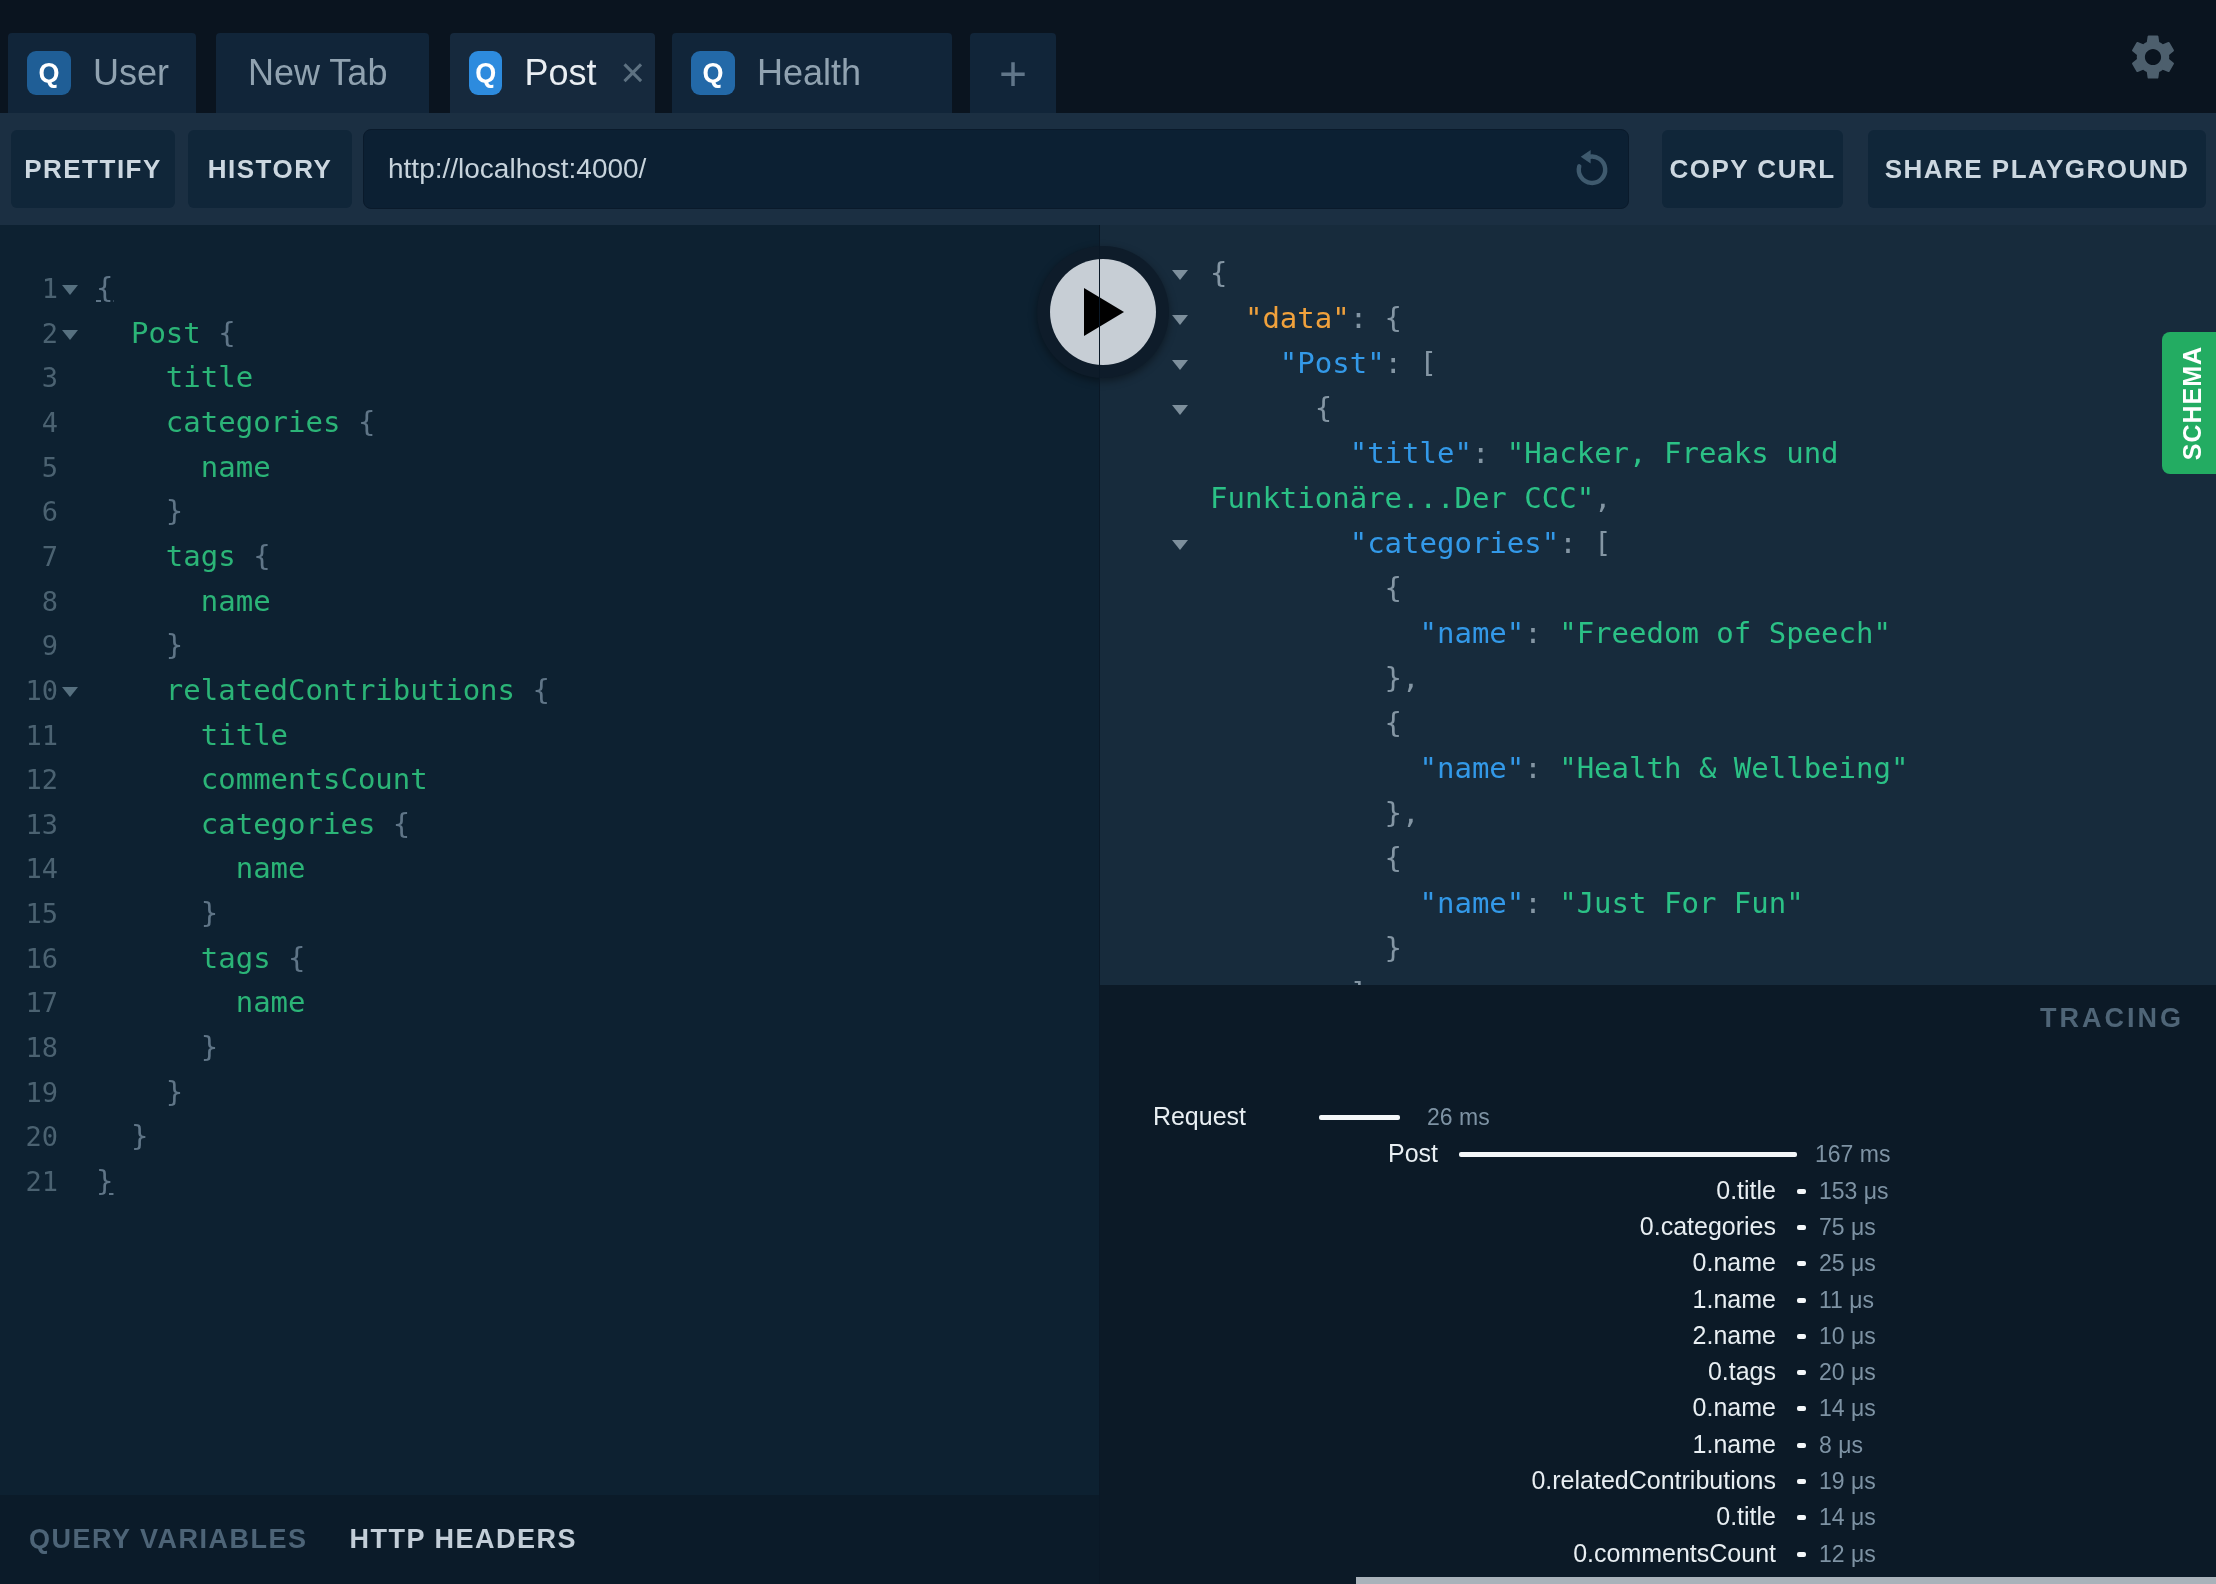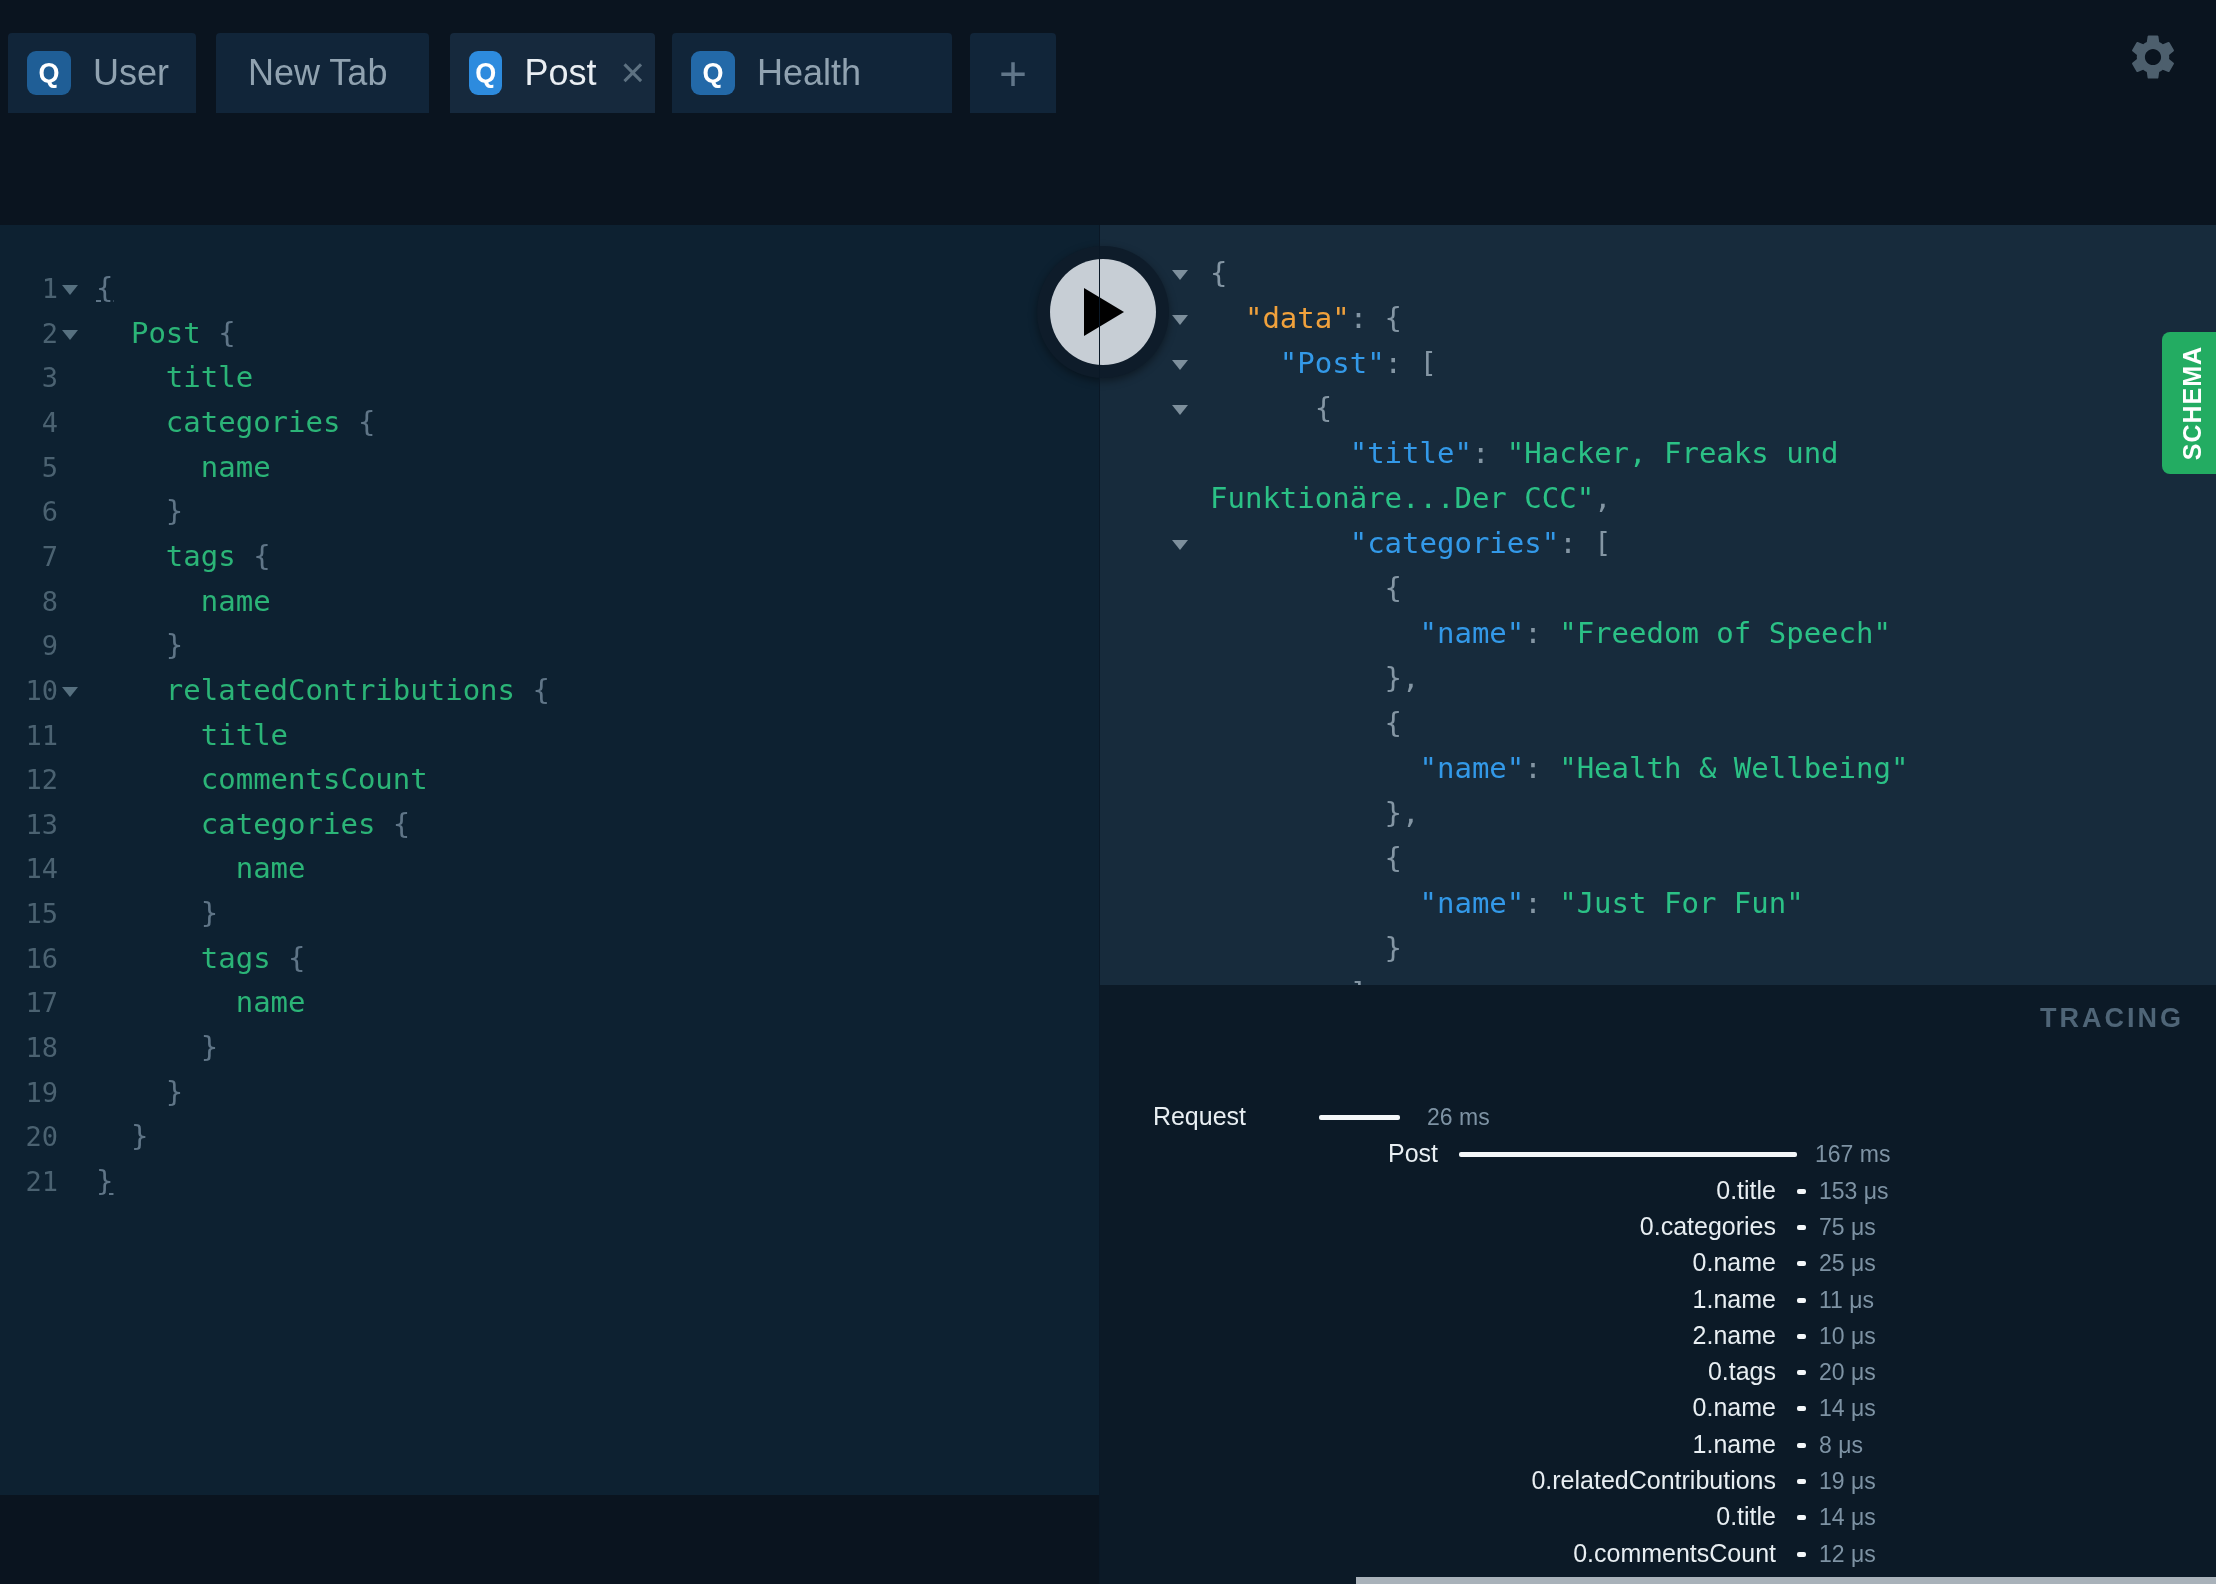--- a/index.html
+++ b/index.html
@@ -98,20 +98,35 @@
     <div class="plustab" style="left:970px;width:86px;">
         <span>+</span>
       </div>
     <div class="gear">
       <svg viewBox="0 0 24 24" width="54" height="54">
         <path fill="#4d5f6d" d="M19.14,12.94c0.04-0.3,0.06-0.61,0.06-0.94c0-0.32-0.02-0.64-0.07-0.94l2.03-1.58c0.18-0.14,0.23-0.41,0.12-0.61l-1.92-3.32c-0.12-0.22-0.37-0.29-0.59-0.22l-2.39,0.96c-0.5-0.38-1.03-0.7-1.62-0.94L14.4,2.81c-0.04-0.24-0.24-0.41-0.48-0.41h-3.84c-0.24,0-0.43,0.17-0.47,0.41L9.25,5.35C8.66,5.59,8.12,5.92,7.63,6.29L5.24,5.33c-0.22-0.08-0.47,0-0.59,0.22L2.74,8.87C2.62,9.08,2.66,9.34,2.86,9.48l2.03,1.58C4.84,11.36,4.8,11.69,4.8,12s0.02,0.64,0.07,0.94l-2.03,1.58c-0.18,0.14-0.23,0.41-0.12,0.61l1.92,3.32c0.12,0.22,0.37,0.29,0.59,0.22l2.39-0.96c0.5,0.38,1.03,0.7,1.62,0.94l0.36,2.54c0.05,0.24,0.24,0.41,0.48,0.41h3.84c0.24,0,0.44-0.17,0.47-0.41l0.36-2.54c0.59-0.24,1.13-0.56,1.62-0.94l2.39,0.96c0.22,0.08,0.47,0,0.59-0.22l1.92-3.32c0.12-0.22,0.07-0.47-0.12-0.61L19.14,12.94z M12,15.6c-1.98,0-3.6-1.62-3.6-3.6s1.62-3.6,3.6-3.6s3.6,1.62,3.6,3.6S13.98,15.6,12,15.6z"></path>
       </svg>
     </div>
   </div>
 
+  <div class="toolbar">
+    <button class="tbtn" style="left:11px;width:164px;">PRETTIFY</button>
+    <button class="tbtn" style="left:188px;width:164px;">HISTORY</button>
+    <div class="urlwrap">
+      <input class="urlinput" type="text" value="http://localhost:4000/" style="">
+      <div class="reload">
+        <svg viewBox="0 0 24 24" width="44" height="44">
+          <path d="M10.5 5.5 A7.2 7.2 0 1 1 5.6 10.5" fill="none" stroke="#3f5a6e" stroke-width="2.4" stroke-linecap="round"></path>
+          <polygon points="11.8,1.6 11.8,9.0 6.4,5.3" fill="#3f5a6e"></polygon>
+        </svg>
+      </div>
+    </div>
+    <button class="tbtn" style="left:1662px;width:181px;">COPY CURL</button>
+    <button class="tbtn" style="left:1868px;width:338px;">SHARE PLAYGROUND</button>
+  </div>
 
   <div class="editor">
       <div class="cl" style="top: 41px;">
         <div class="gut">1</div>
         <div class="fold" style="left: 62px;"></div>
         <pre style="position: absolute; left: 96px; top: 0px;"><span class="tok-pu">{</span></pre>
       </div>
       <div class="cl" style="top: 85.65px;">
         <div class="gut">2</div>
         <div class="fold" style="left: 62px;"></div>
@@ -332,20 +347,24 @@
           <span class="dur" style="left: 719px;">12 μs</span>
         </div>
         <div class="trrow" style="top: 590px;">
           <span class="lab" style="right: 440px;">0.categories</span>
           <span class="dur" style="left: 719px;">13 μs</span>
         </div>
       </div>
     <div class="trscroll" style="left:256px;width:860px;"></div>
   </div>
 
+  <div class="qvbar">
+    <span class="qvlab" style="margin-left:29px;color:#4d6477;">QUERY VARIABLES</span>
+    <span class="qvlab" style="margin-left:42px;color:#c3ced8;">HTTP HEADERS</span>
+  </div>
 
   <div class="divline"></div>
 
   <div class="schematab">
     <span>SCHEMA</span>
   </div>
 
 </div>
 
 </body></html>

